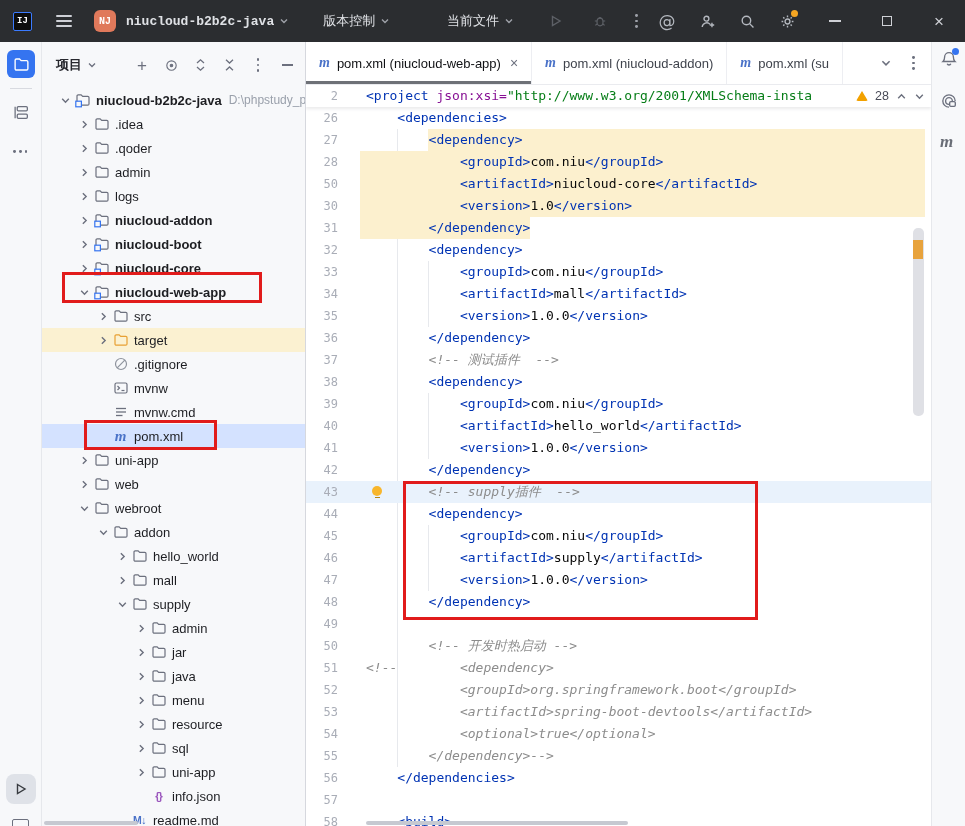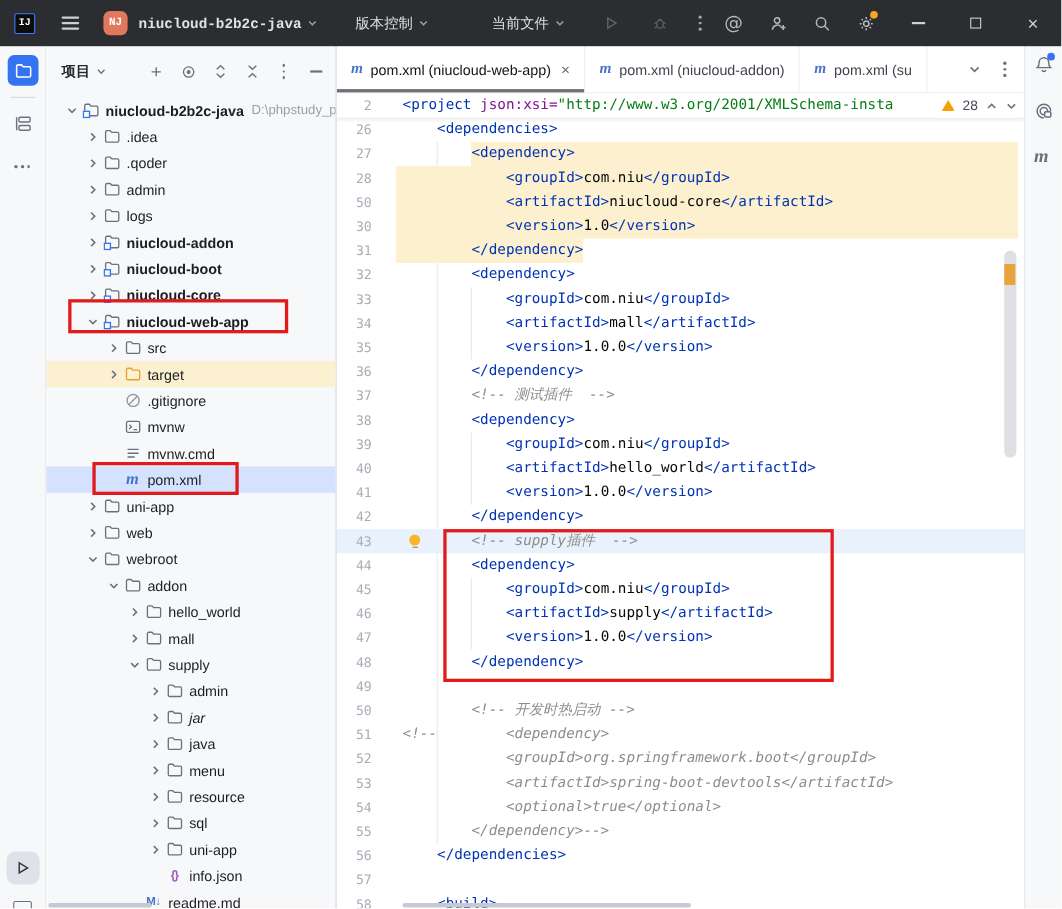--- a/index.html
+++ b/index.html
@@ -592,21 +592,21 @@
             <path d="M3.5 2 L6.5 5 L3.5 8"></path>
           </svg>
         </span>
         <span class="t-ic">
           <svg width="16" height="16" viewBox="0 0 16 16">
             <path d="M2 4.8 V4 a1.2 1.2 0 0 1 1.2 -1.2 h2.9 l1.6 1.6 h5.1 a1.2 1.2 0 0 1 1.2 1.2 v6.4 a1.2 1.2 0 0 1 -1.2 1.2 H3.2 A1.2 1.2 0 0 1 2 12 z" stroke="#6c707e" stroke-width="1.2" fill="none"></path>
           </svg>
         </span>
         <span class="t-label">admin</span>
       </div>
-      <div class="trow" style="padding-left: 90px; font-style: italic;">
+      <div class="trow" style="padding-left: 90px;">
         <span class="t-chev">
           <svg width="11" height="11" viewBox="0 0 10 10" fill="none" stroke="#6c707e" stroke-width="1.3">
             <path d="M3.5 2 L6.5 5 L3.5 8"></path>
           </svg>
         </span>
         <span class="t-ic">
           <svg width="16" height="16" viewBox="0 0 16 16">
             <path d="M2 4.8 V4 a1.2 1.2 0 0 1 1.2 -1.2 h2.9 l1.6 1.6 h5.1 a1.2 1.2 0 0 1 1.2 1.2 v6.4 a1.2 1.2 0 0 1 -1.2 1.2 H3.2 A1.2 1.2 0 0 1 2 12 z" stroke="#6c707e" stroke-width="1.2" fill="none"></path>
           </svg>
         </span>

